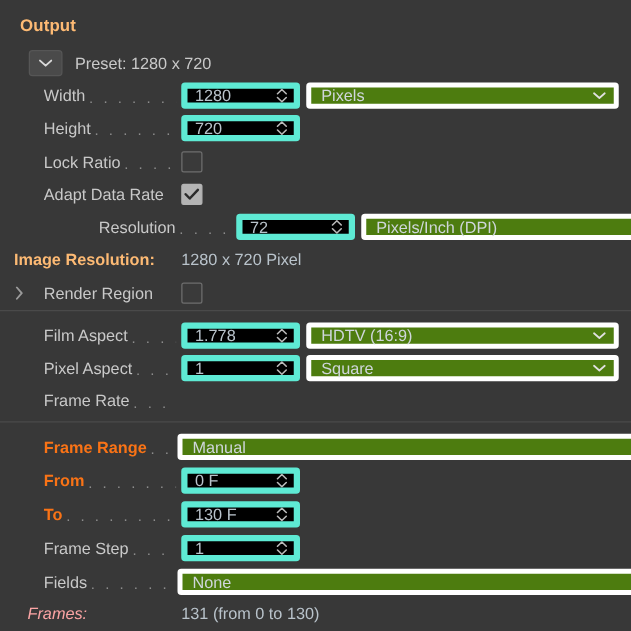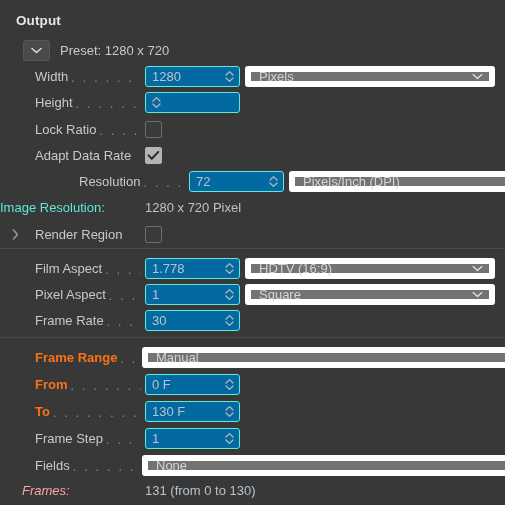--- a/index.html
+++ b/index.html
@@ -17,21 +17,21 @@
 
   .panel { width: 505px; height: 505px; position: relative; }
 
   
   .panel-title {
     position: absolute;
     left: 16px;
     top: 13px;
     font-size: 13.5px;
     font-weight: bold;
-    color: #e5e5e5;
+    color: #fdba74;
     letter-spacing: .1px;
   }
 
   
   .row {
     position: absolute;
     left: 0;
     width: 505px;
     height: 26px;
     display: flex;
@@ -64,25 +64,26 @@
     line-height: 1;
     position: relative;
     top: 2px;
   }
 
   
   .lbl-right {
     position: absolute;
     left: 0px;
     width: 135px;
-    text-align: left;
+    text-align: center;
     height: 26px;
     line-height: 26px;
     white-space: nowrap;
-    color: #5eead4;
+    color: #fdba74;
+    font-weight: bold;
   }
   
   .lbl-left {
     position: absolute;
     left: 22px;
     height: 26px;
     line-height: 26px;
     white-space: nowrap;
     color: #fca5a5;
     font-style: italic;
@@ -97,22 +98,22 @@
     color: #b9c3cb;
   }
 
   
   .numfield {
     position: absolute;
     left: 145px;
     top: 3px;
     width: 95px;
     height: 21px;
-    background: #0369a1;
-    border: 1px solid #5eead4;
+    background: #000000;
+    border: 5px solid #5eead4;
     border-radius: 3px;
     display: flex;
     align-items: center;
   }
   .numfield .val {
     flex: 1 1 auto;
     padding-left: 6px;
     color: #b9c3cb;
     font-size: 13px;
     white-space: nowrap;
@@ -127,22 +128,22 @@
     align-items: center;
     justify-content: center;
     gap: 1px;
   }
 
   
   .dropdown {
     position: absolute;
     top: 3px;
     height: 21px;
-    background: #737373;
-    border: 6px solid #ffffff;
+    background: #4d7c0f;
+    border: 4px solid #ffffff;
     border-radius: 3px;
     display: flex;
     align-items: center;
     color: #d2d8dd;
   }
   .dropdown .dval {
     flex: 1 1 auto;
     padding-left: 8px;
     white-space: nowrap;
     overflow: hidden;
@@ -266,20 +267,21 @@
       </span>
     </div>
   </div>
 
   <div class="row" style="top:89px;text-decoration:underline;">
     <div class="lbl">
       <span class="txt">Height</span>
       <span class="leader">. . . . . . . .</span>
     </div>
     <div class="numfield">
+      <span class="val">720</span>
       <span class="spinner">
         <svg width="11" height="13" viewBox="0 0 11 13">
             <path d="M2 5 L5.5 1.6 L9 5" fill="none" stroke="#b9b9b9" stroke-width="1.3" stroke-linecap="round" stroke-linejoin="round"></path>
             <path d="M2 8 L5.5 11.4 L9 8" fill="none" stroke="#b9b9b9" stroke-width="1.3" stroke-linecap="round" stroke-linejoin="round"></path>
           </svg>
       </span>
     </div>
   </div>
 
   <div class="row" style="top:116px;">
@@ -395,29 +397,20 @@
           </svg>
       </span>
     </div>
   </div>
 
   <div class="row" style="top:307px;">
     <div class="lbl">
       <span class="txt">Frame Rate</span>
       <span class="leader">. . . .</span>
     </div>
-    <div class="numfield">
-      <span class="val">30</span>
-      <span class="spinner">
-        <svg width="11" height="13" viewBox="0 0 11 13">
-            <path d="M2 5 L5.5 1.6 L9 5" fill="none" stroke="#b9b9b9" stroke-width="1.3" stroke-linecap="round" stroke-linejoin="round"></path>
-            <path d="M2 8 L5.5 11.4 L9 8" fill="none" stroke="#b9b9b9" stroke-width="1.3" stroke-linecap="round" stroke-linejoin="round"></path>
-          </svg>
-      </span>
-    </div>
   </div>
 
   <div class="divider" style="top:337px;"></div>
 
   <div class="row" style="top:344px;">
     <div class="lbl bold">
       <span class="txt">Frame Range</span>
       <span class="leader">. .</span>
     </div>
     <div class="dropdown dd-full">

